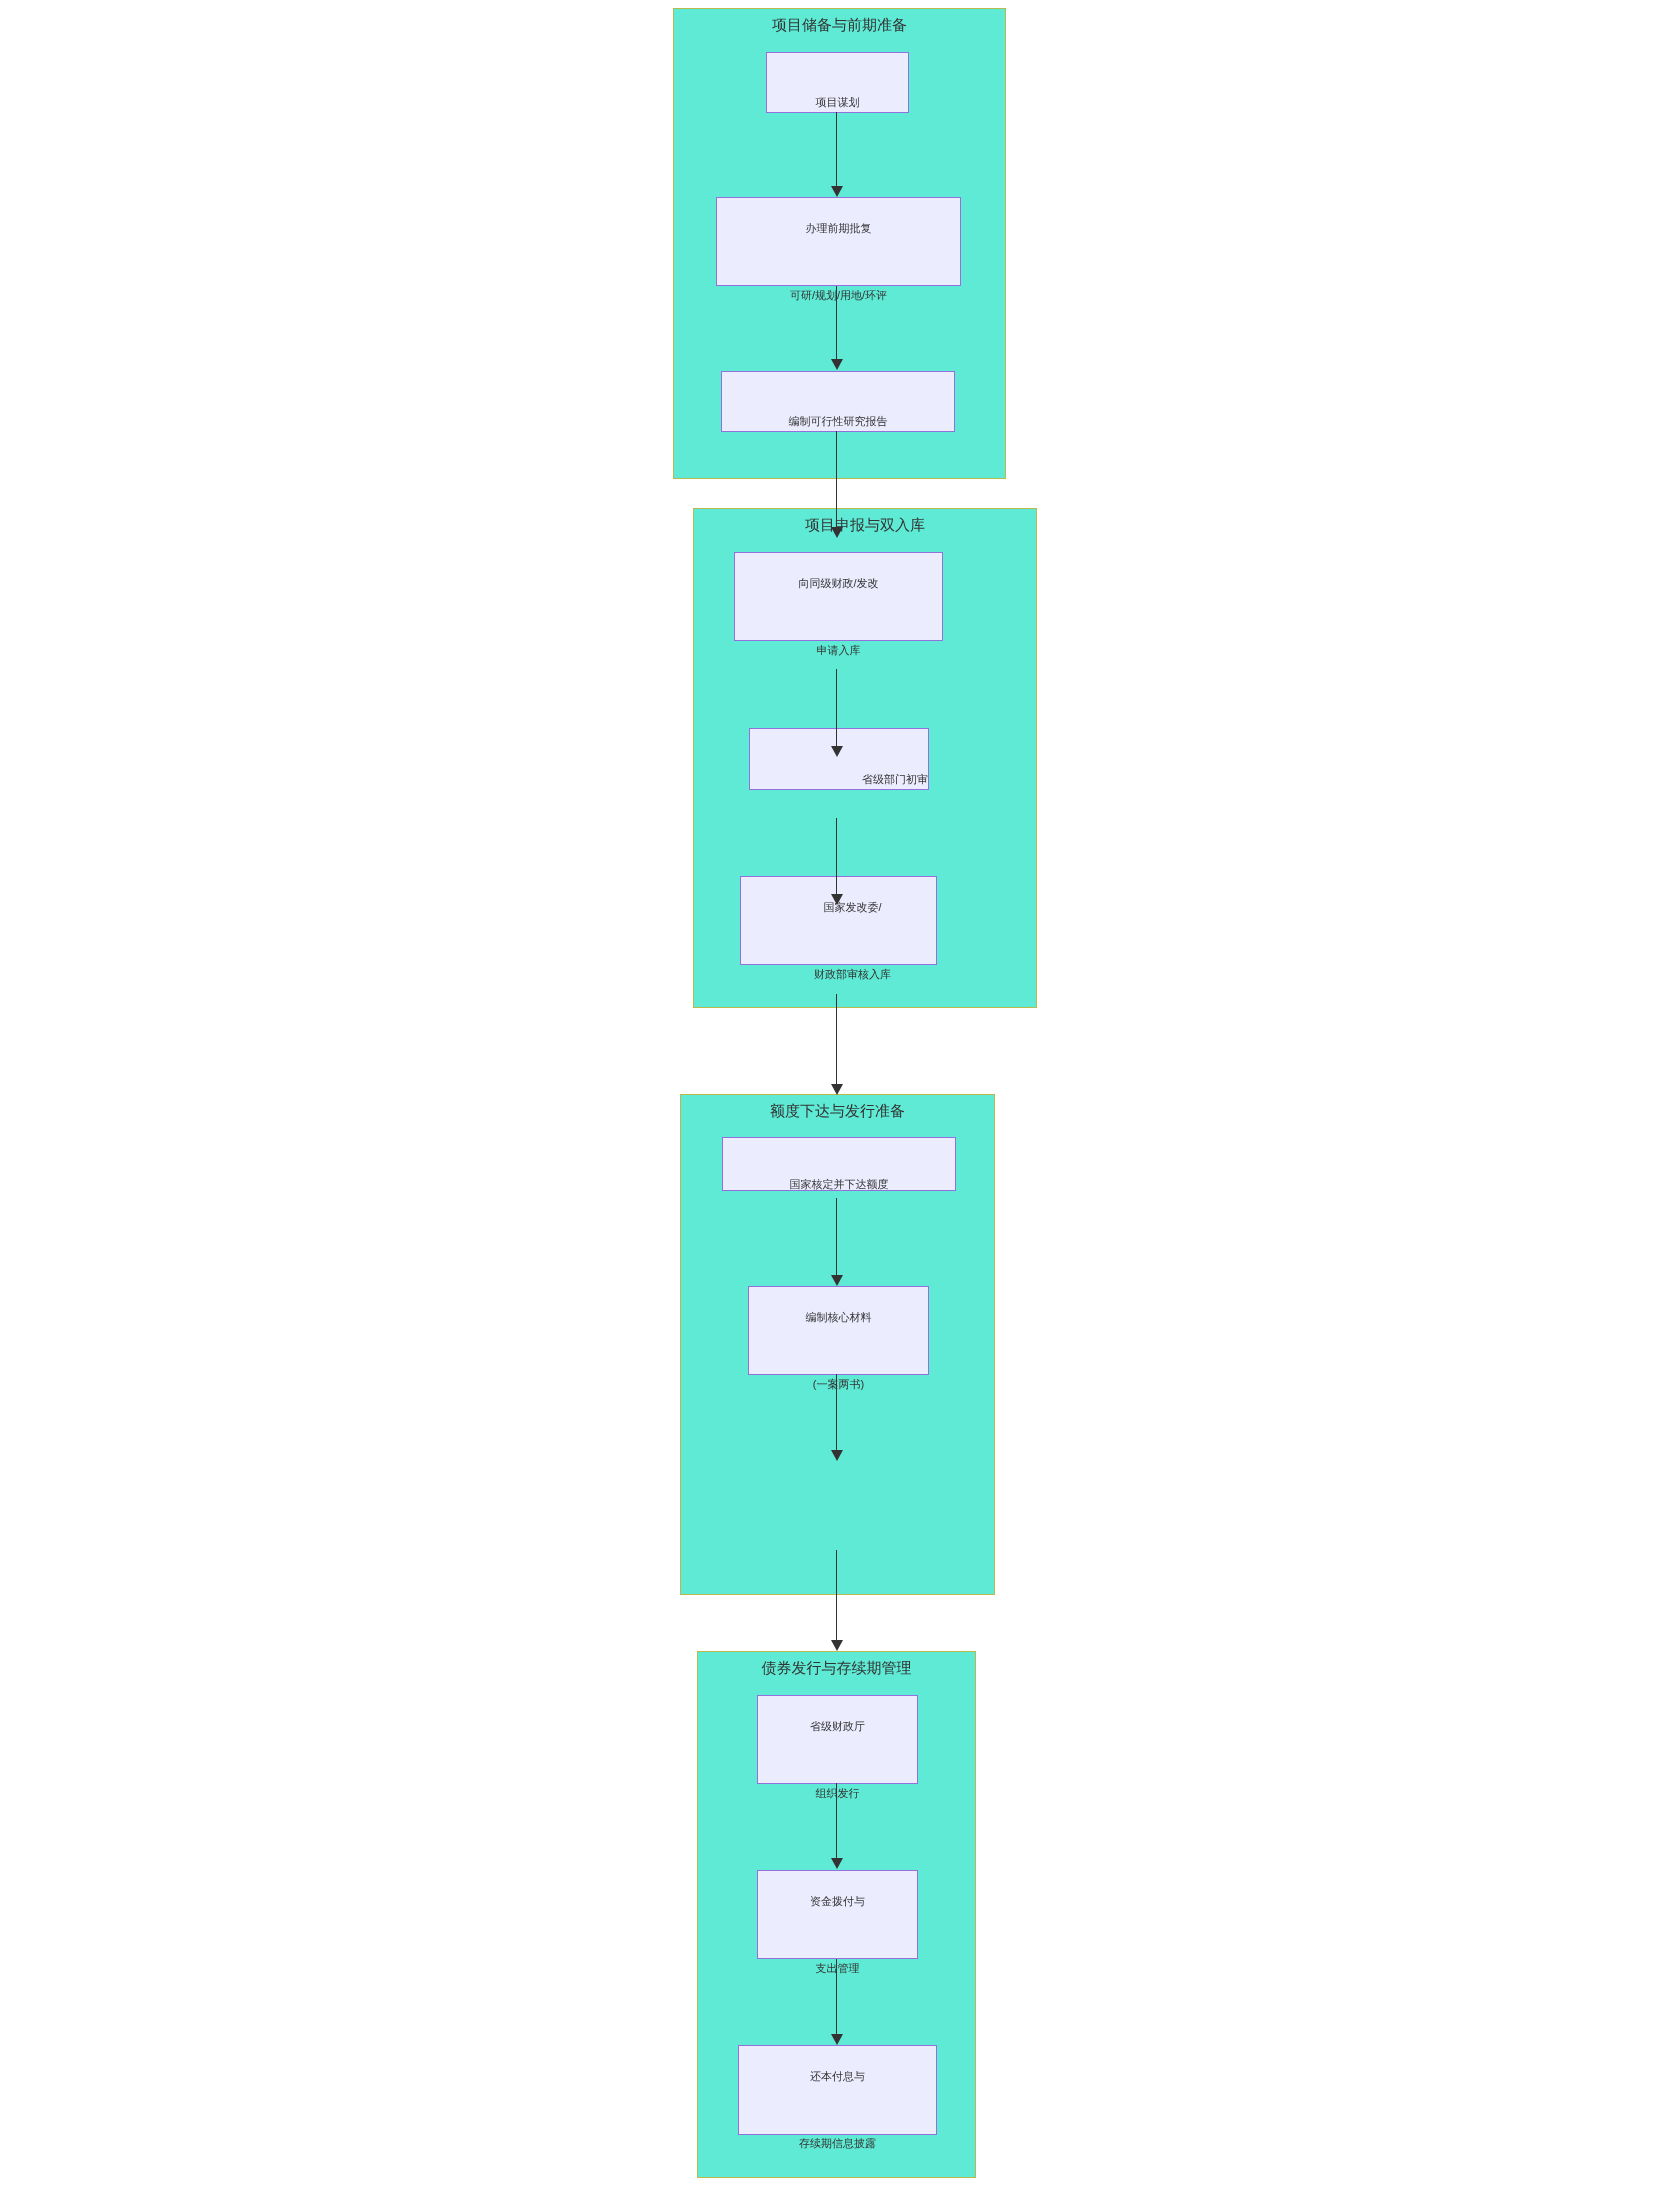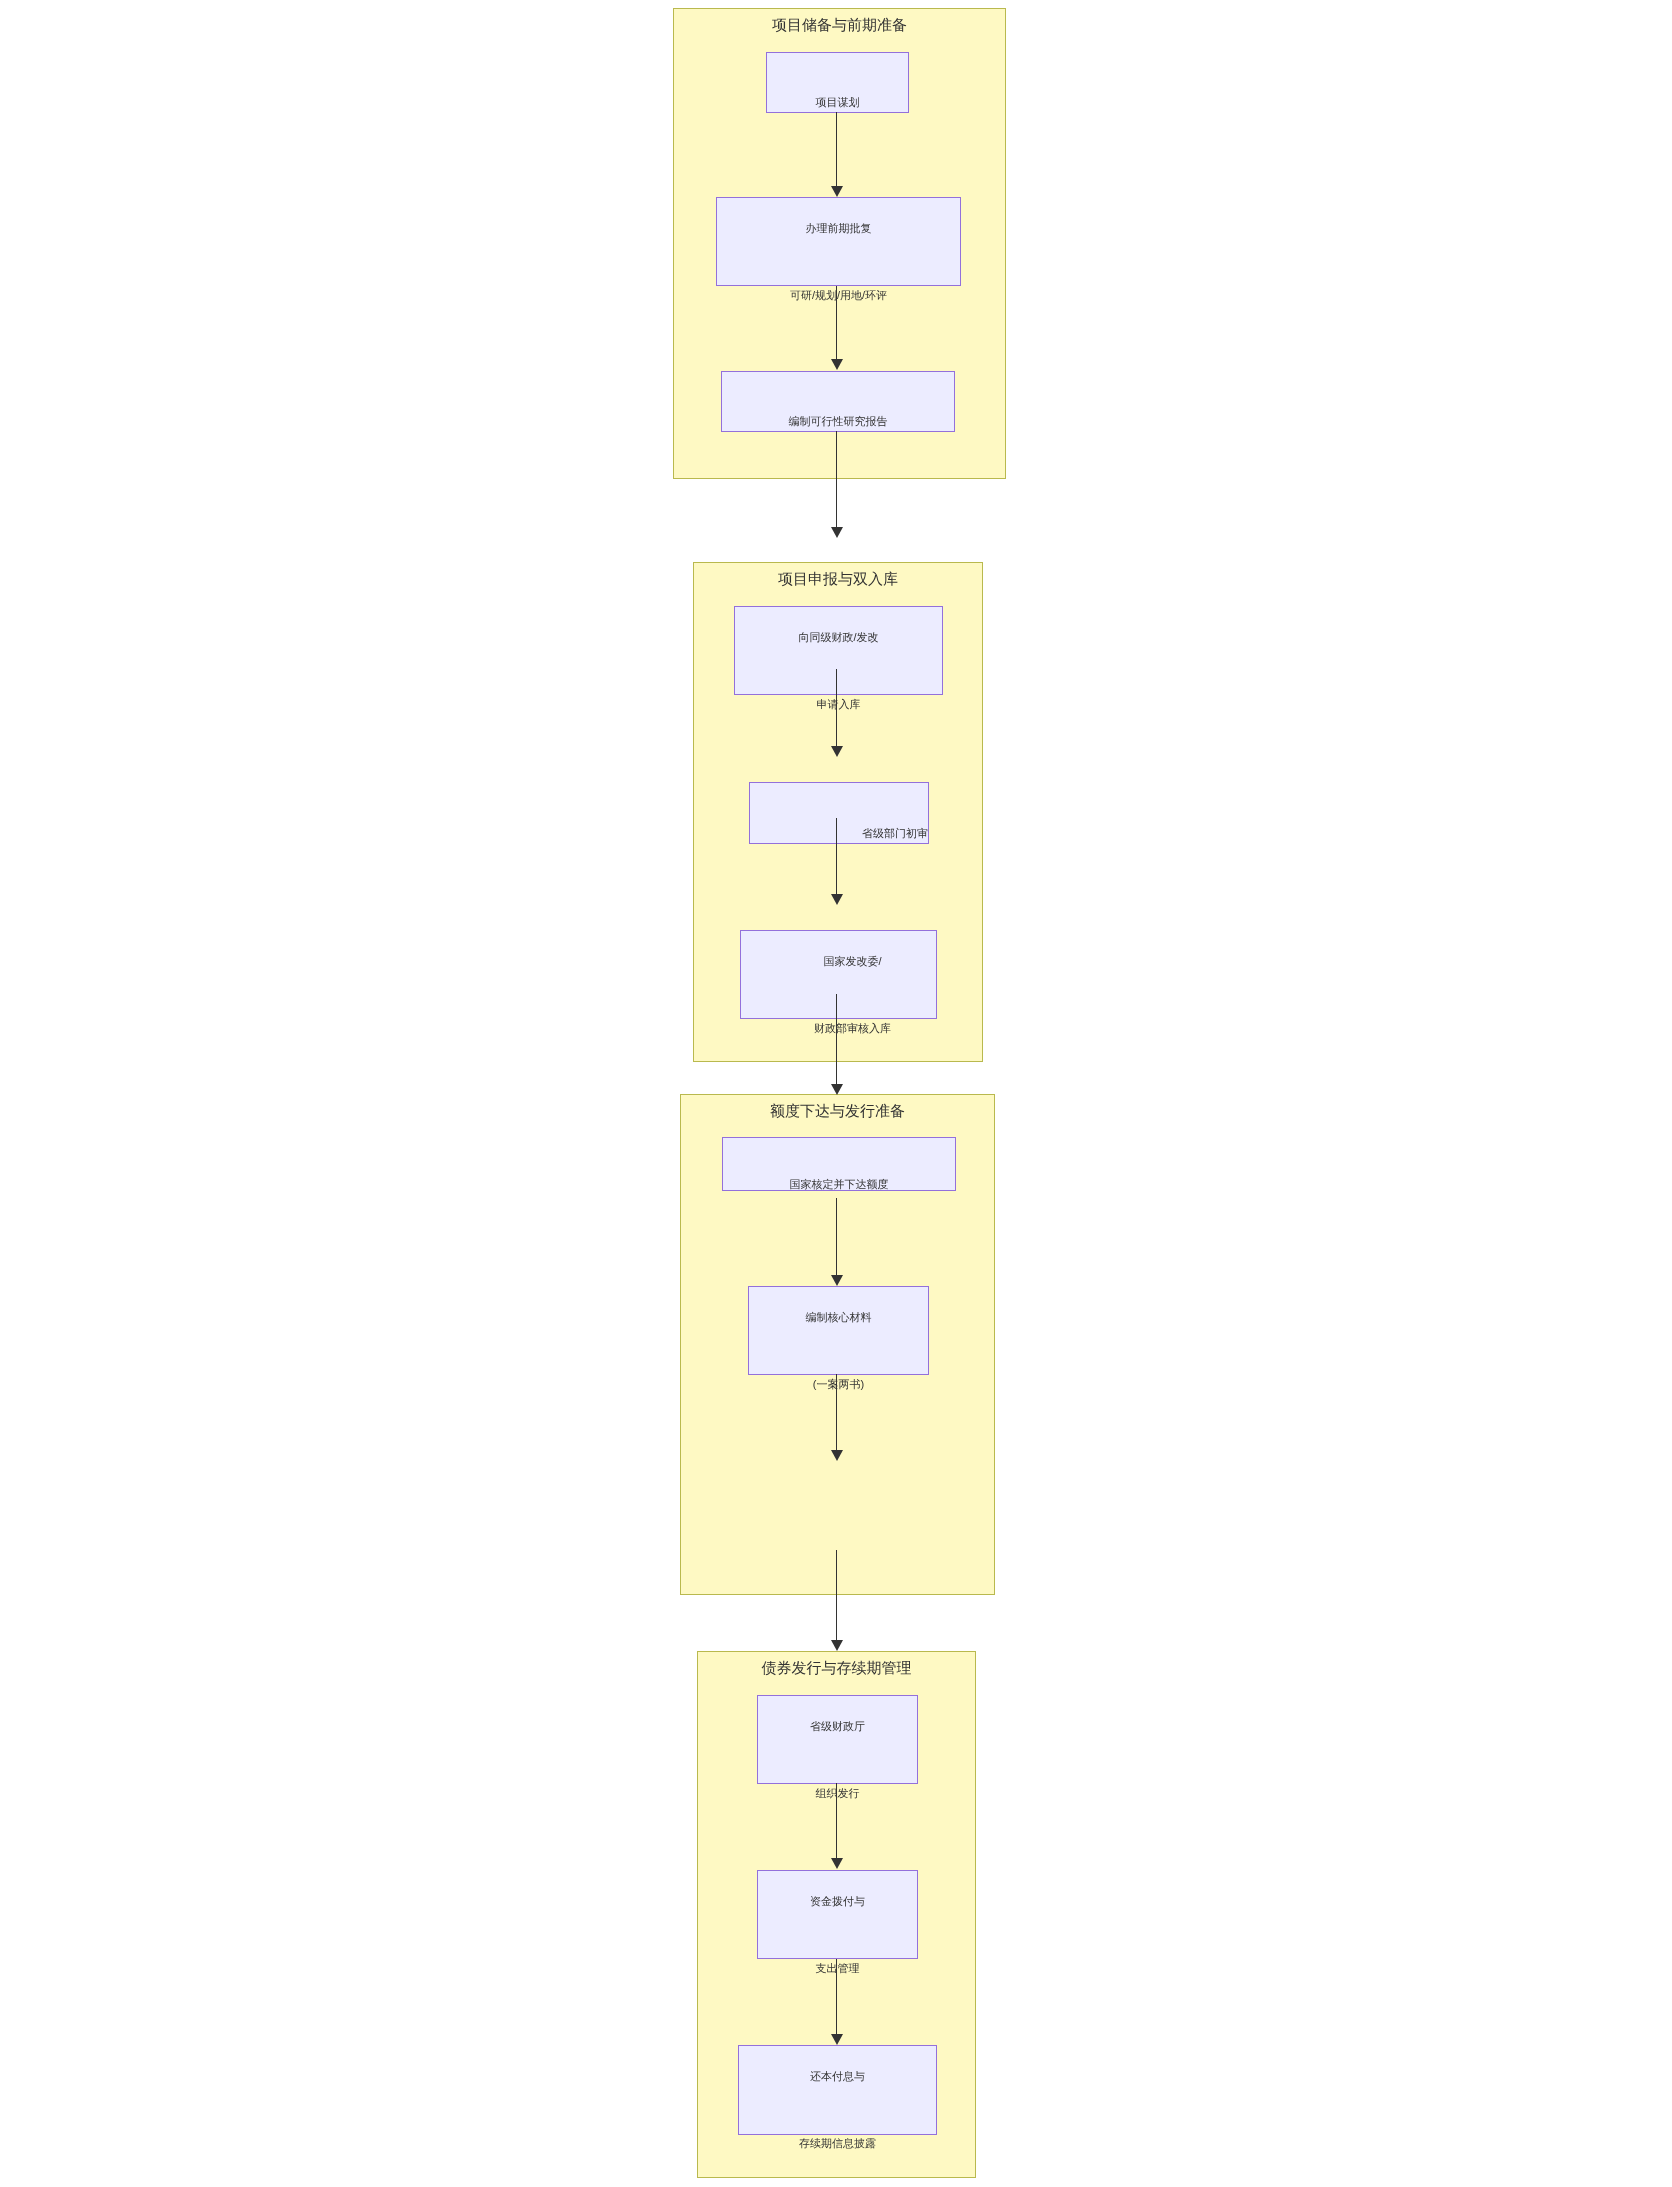--- a/index.html
+++ b/index.html
@@ -10,21 +10,21 @@
   }
   .canvas {
     position: relative;
     width: 1672px;
     height: 2187px;
     background: #ffffff;
     overflow: hidden;
   }
   .cluster {
     position: absolute;
-    background: #fef9c3;
+    background: #5eead4;
     border: 1.4px solid #b9b94e;
     box-sizing: border-box;
   }
   .cluster-title {
     position: absolute;
     top: 6.5px;
     left: 0;
     width: 100%;
     text-align: center;
     font-size: 15px;
@@ -83,21 +83,21 @@
     </div>
     <div class="node" style="left:42px; top:188px; width:245px; height:89px;">
       <div class="node-line">办理前期批复</div>
       <div class="node-line">可研/规划/用地/环评</div>
     </div>
     <div class="node" style="left:47px; top:362px; width:234px; height:61px;align-items:center;">
       <div class="node-line">编制可行性研究报告</div>
     </div>
   </div>
 
-  <div class="cluster" style="left:693px; top:562px; width:290px; height:500px;text-decoration:underline;">
+  <div class="cluster" style="left:693px; top:508px; width:344px; height:500px;text-decoration:underline;">
     <div class="cluster-title">项目申报与双入库</div>
     <div class="node" style="left:40px; top:43px; width:209px; height:89px;">
       <div class="node-line">向同级财政/发改</div>
       <div class="node-line">申请入库</div>
     </div>
     <div class="node" style="left:55px; top:219px; width:180px; height:62px;align-items:flex-end;">
       <div class="node-line">省级部门初审</div>
     </div>
     <div class="node" style="left:46px; top:367px; width:197px; height:89px;padding-left:28px;">
       <div class="node-line">国家发改委/</div>

